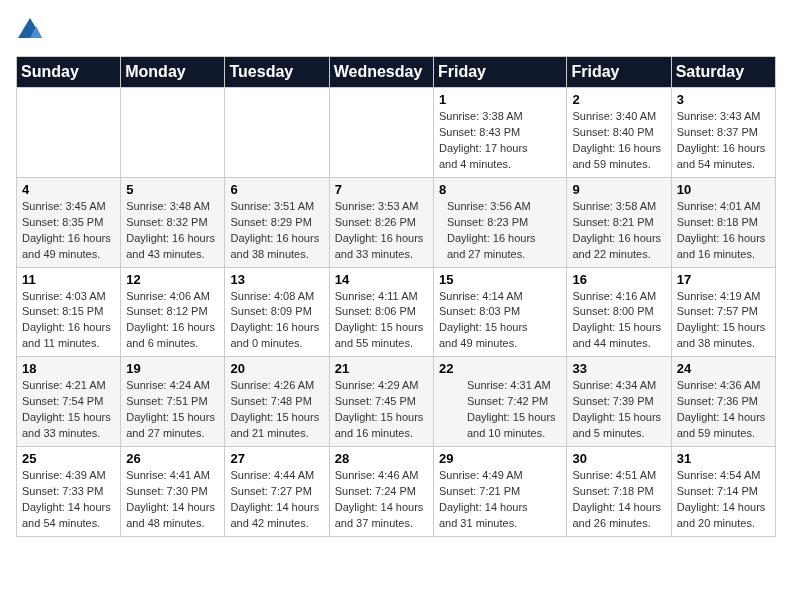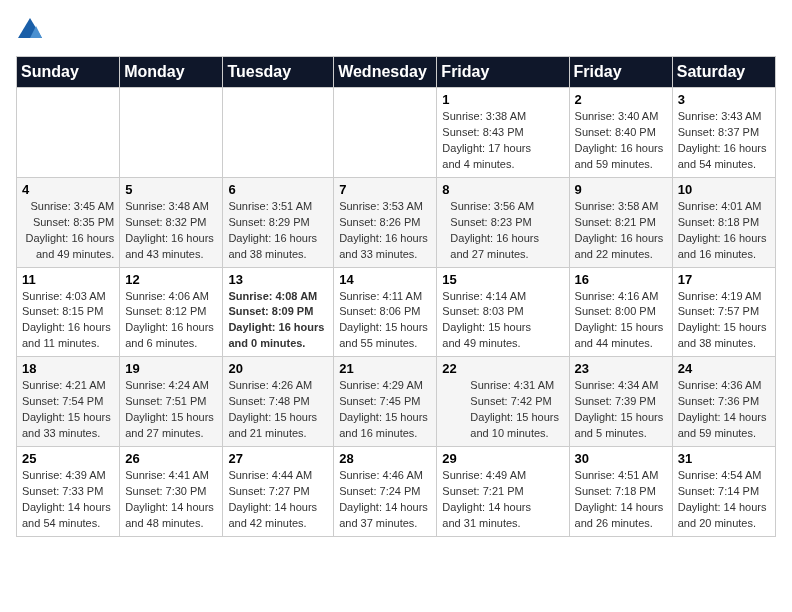--- a/index.html
+++ b/index.html
@@ -143,21 +143,21 @@
           <span class="day-num">3</span>
           <div class="day-info" style="white-space: pre-line;">Sunrise: 3:43 AM
 Sunset: 8:37 PM
 Daylight: 16 hours
 and 54 minutes.</div>
         </td>
       </tr>
       <tr>
         <td>
           <span class="day-num">4</span>
-          <div class="day-info" style="white-space: pre-line; text-align: right;">Sunrise: 3:45 AM
+          <div class="day-info" style="white-space: pre-line;">Sunrise: 3:45 AM
 Sunset: 8:35 PM
 Daylight: 16 hours
 and 49 minutes.</div>
         </td>
         <td>
           <span class="day-num">5</span>
           <div class="day-info" style="white-space: pre-line;">Sunrise: 3:48 AM
 Sunset: 8:32 PM
 Daylight: 16 hours
 and 43 minutes.</div>
@@ -208,21 +208,21 @@
         </td>
         <td>
           <span class="day-num">12</span>
           <div class="day-info" style="white-space: pre-line;">Sunrise: 4:06 AM
 Sunset: 8:12 PM
 Daylight: 16 hours
 and 6 minutes.</div>
         </td>
         <td>
           <span class="day-num">13</span>
-          <div class="day-info" style="white-space: pre-line; font-weight: bold;">Sunrise: 4:08 AM
+          <div class="day-info" style="white-space: pre-line;">Sunrise: 4:08 AM
 Sunset: 8:09 PM
 Daylight: 16 hours
 and 0 minutes.</div>
         </td>
         <td>
           <span class="day-num">14</span>
           <div class="day-info" style="white-space: pre-line;">Sunrise: 4:11 AM
 Sunset: 8:06 PM
 Daylight: 15 hours
 and 55 minutes.</div>
@@ -279,21 +279,21 @@
 and 16 minutes.</div>
         </td>
         <td>
           <span class="day-num">22</span>
           <div class="day-info" style="white-space: pre-line; margin-left: 28px;">Sunrise: 4:31 AM
 Sunset: 7:42 PM
 Daylight: 15 hours
 and 10 minutes.</div>
         </td>
         <td>
-          <span class="day-num">23</span>
+          <span class="day-num">33</span>
           <div class="day-info" style="white-space: pre-line;">Sunrise: 4:34 AM
 Sunset: 7:39 PM
 Daylight: 15 hours
 and 5 minutes.</div>
         </td>
         <td>
           <span class="day-num">24</span>
           <div class="day-info" style="white-space: pre-line;">Sunrise: 4:36 AM
 Sunset: 7:36 PM
 Daylight: 14 hours

